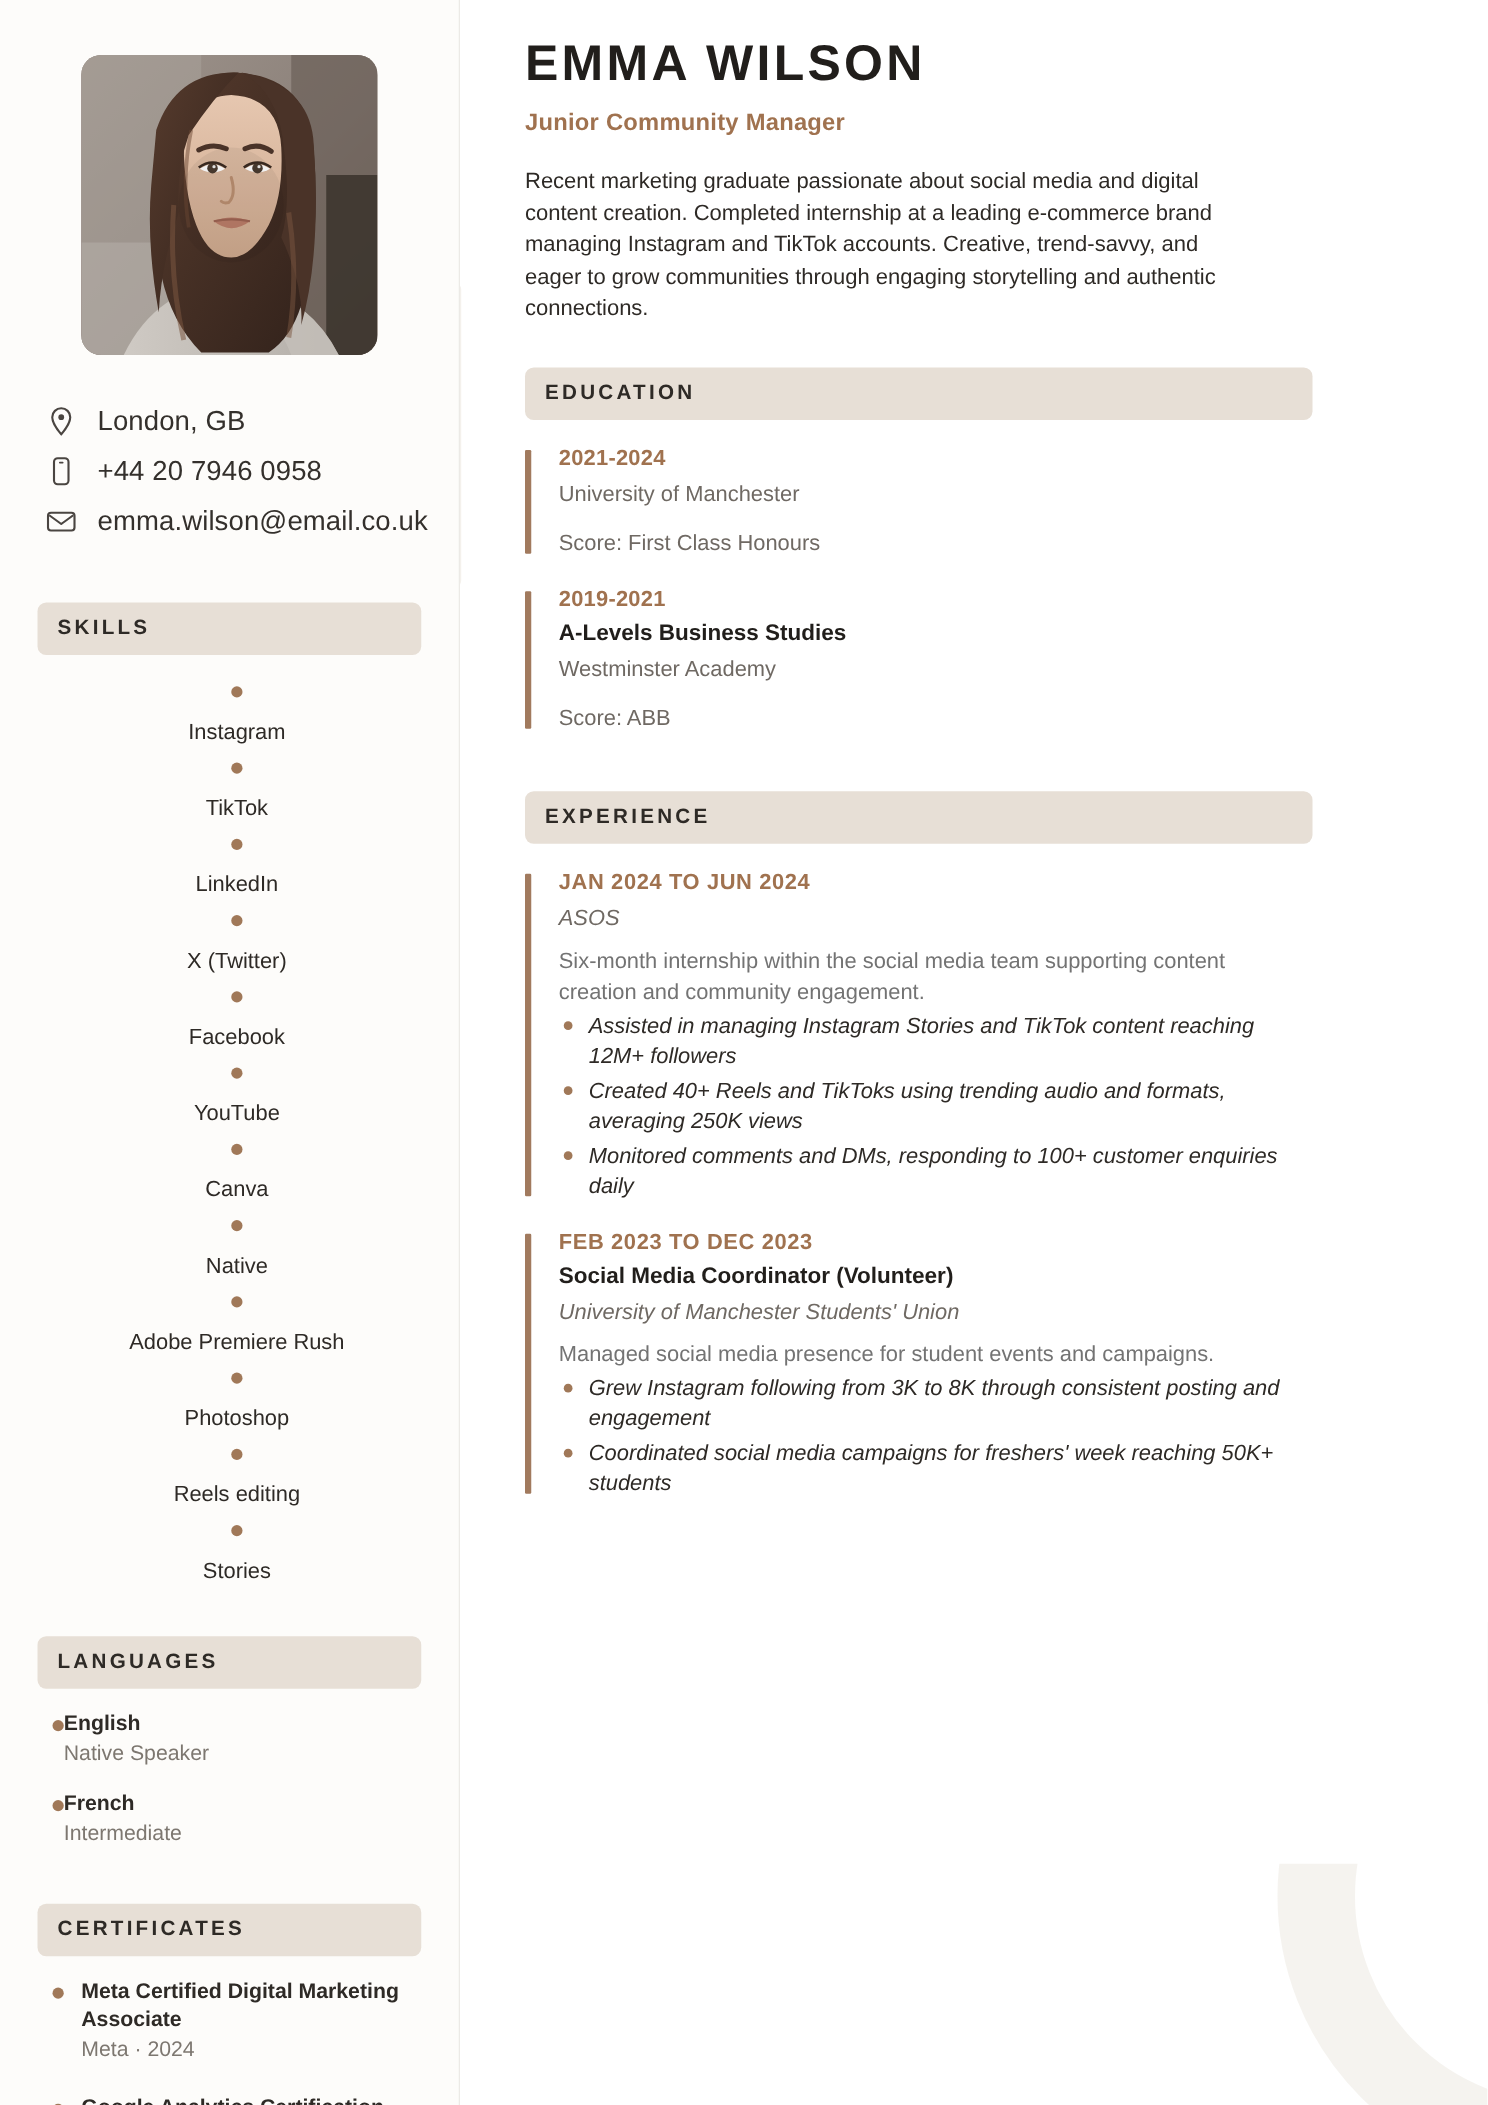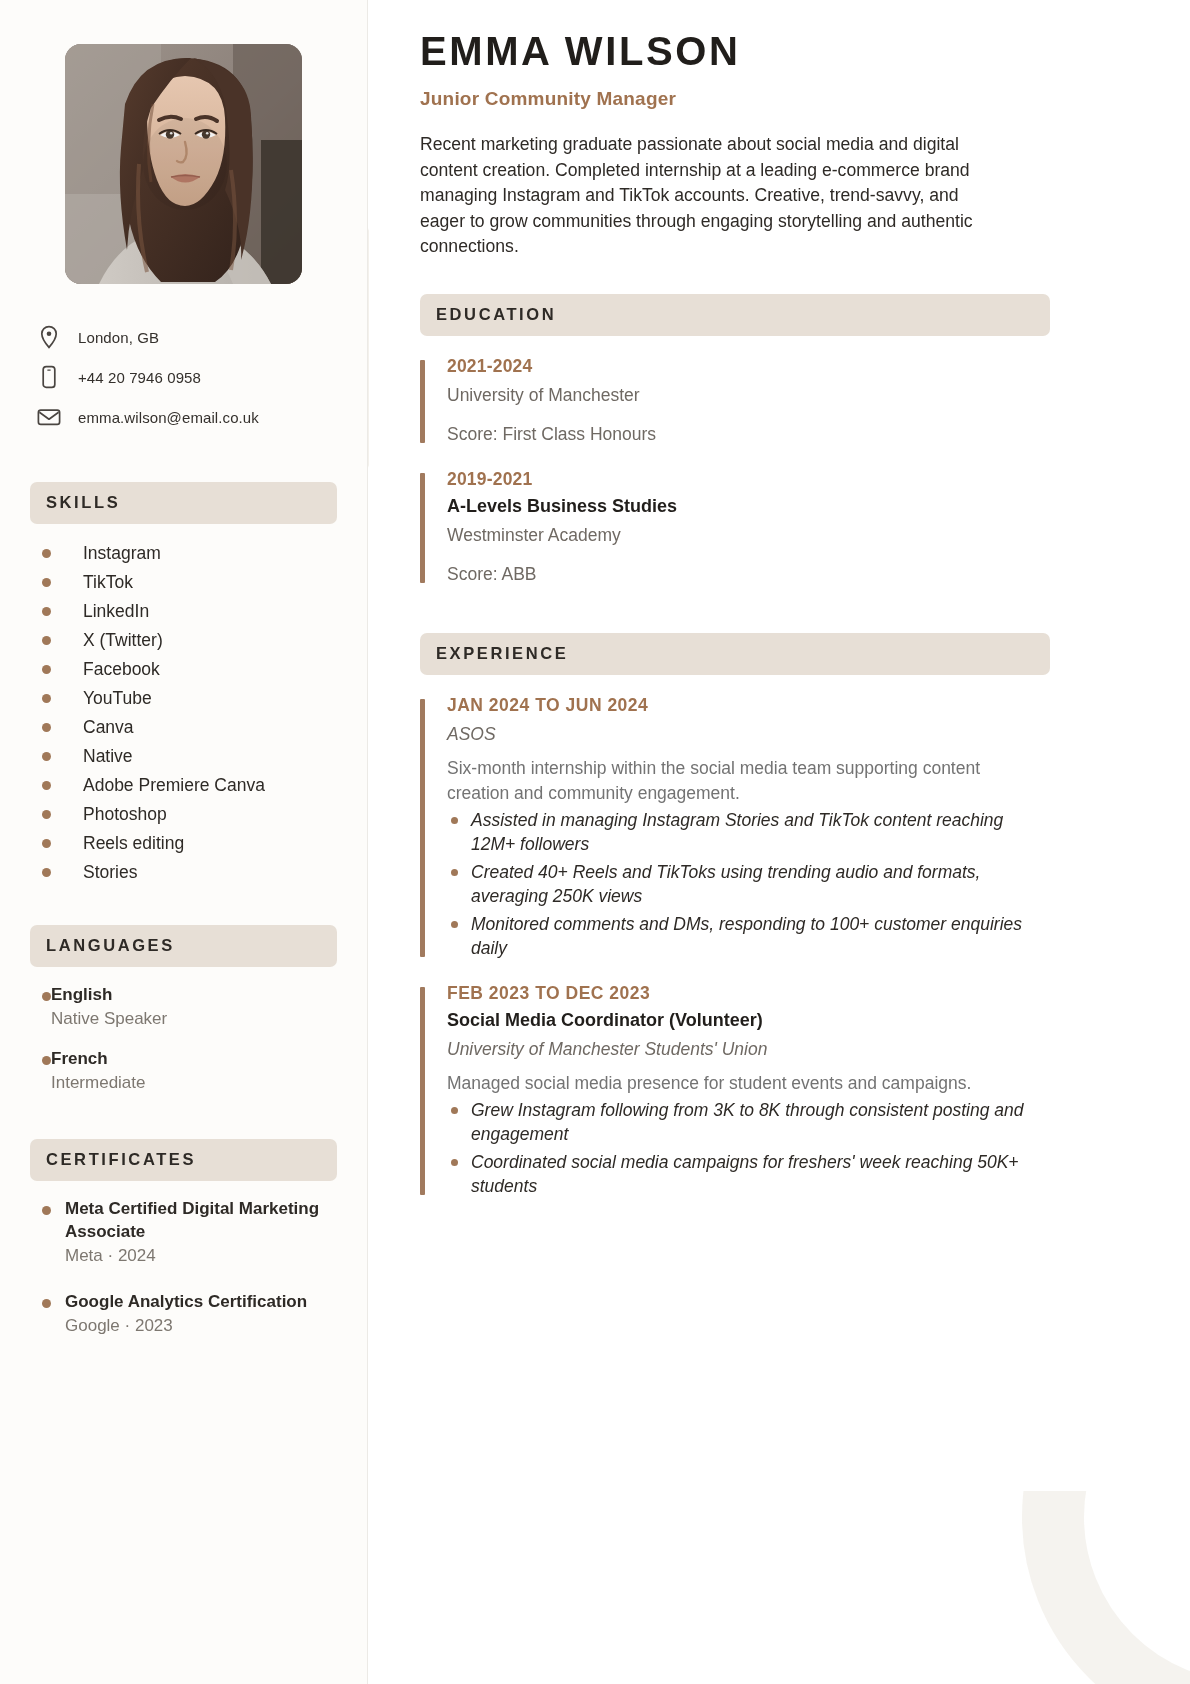--- a/index.html
+++ b/index.html
@@ -101,21 +101,21 @@
   .contact-icon {
     width: 26px;
     height: 26px;
     flex: 0 0 26px;
     display: flex;
     align-items: center;
     justify-content: center;
     color: #4a4541;
   }
   .contact-text {
-    font-size: 15px;
+    font-size: 22px;
     color: #34302c;
     letter-spacing: 0.1px;
   }
 
   
   .band {
     background: #e7dfd6;
     border-radius: 7px;
     padding: 11px 16px 12px 16px;
     margin-bottom: 16px;
@@ -124,23 +124,24 @@
     font-size: 16.5px;
     font-weight: bold;
     letter-spacing: 2.6px;
     color: #2e2a26;
   }
 
   
   .sk-list { margin: 0 0 40px 12px; }
   .sk-item {
     display: flex;
-    align-items: flex-start;
-    gap: 32px;
+    align-items: center;
+    gap: 14px;
     margin-bottom: 3px;
+    flex-direction: column;
   }
   .dot {
     width: 9px;
     height: 9px;
     border-radius: 50%;
     background: #a07858;
     flex: 0 0 9px;
     margin-top: 9px;
   }
   .sk-label {
@@ -438,21 +439,21 @@
         <div class="sk-item">
             <span class="dot"></span>
             <span class="sk-label">Canva</span>
           </div>
         <div class="sk-item">
             <span class="dot"></span>
             <span class="sk-label">Native</span>
           </div>
         <div class="sk-item">
             <span class="dot"></span>
-            <span class="sk-label">Adobe Premiere Canva</span>
+            <span class="sk-label">Adobe Premiere Rush</span>
           </div>
         <div class="sk-item">
             <span class="dot"></span>
             <span class="sk-label">Photoshop</span>
           </div>
         <div class="sk-item">
             <span class="dot"></span>
             <span class="sk-label">Reels editing</span>
           </div>
         <div class="sk-item">

